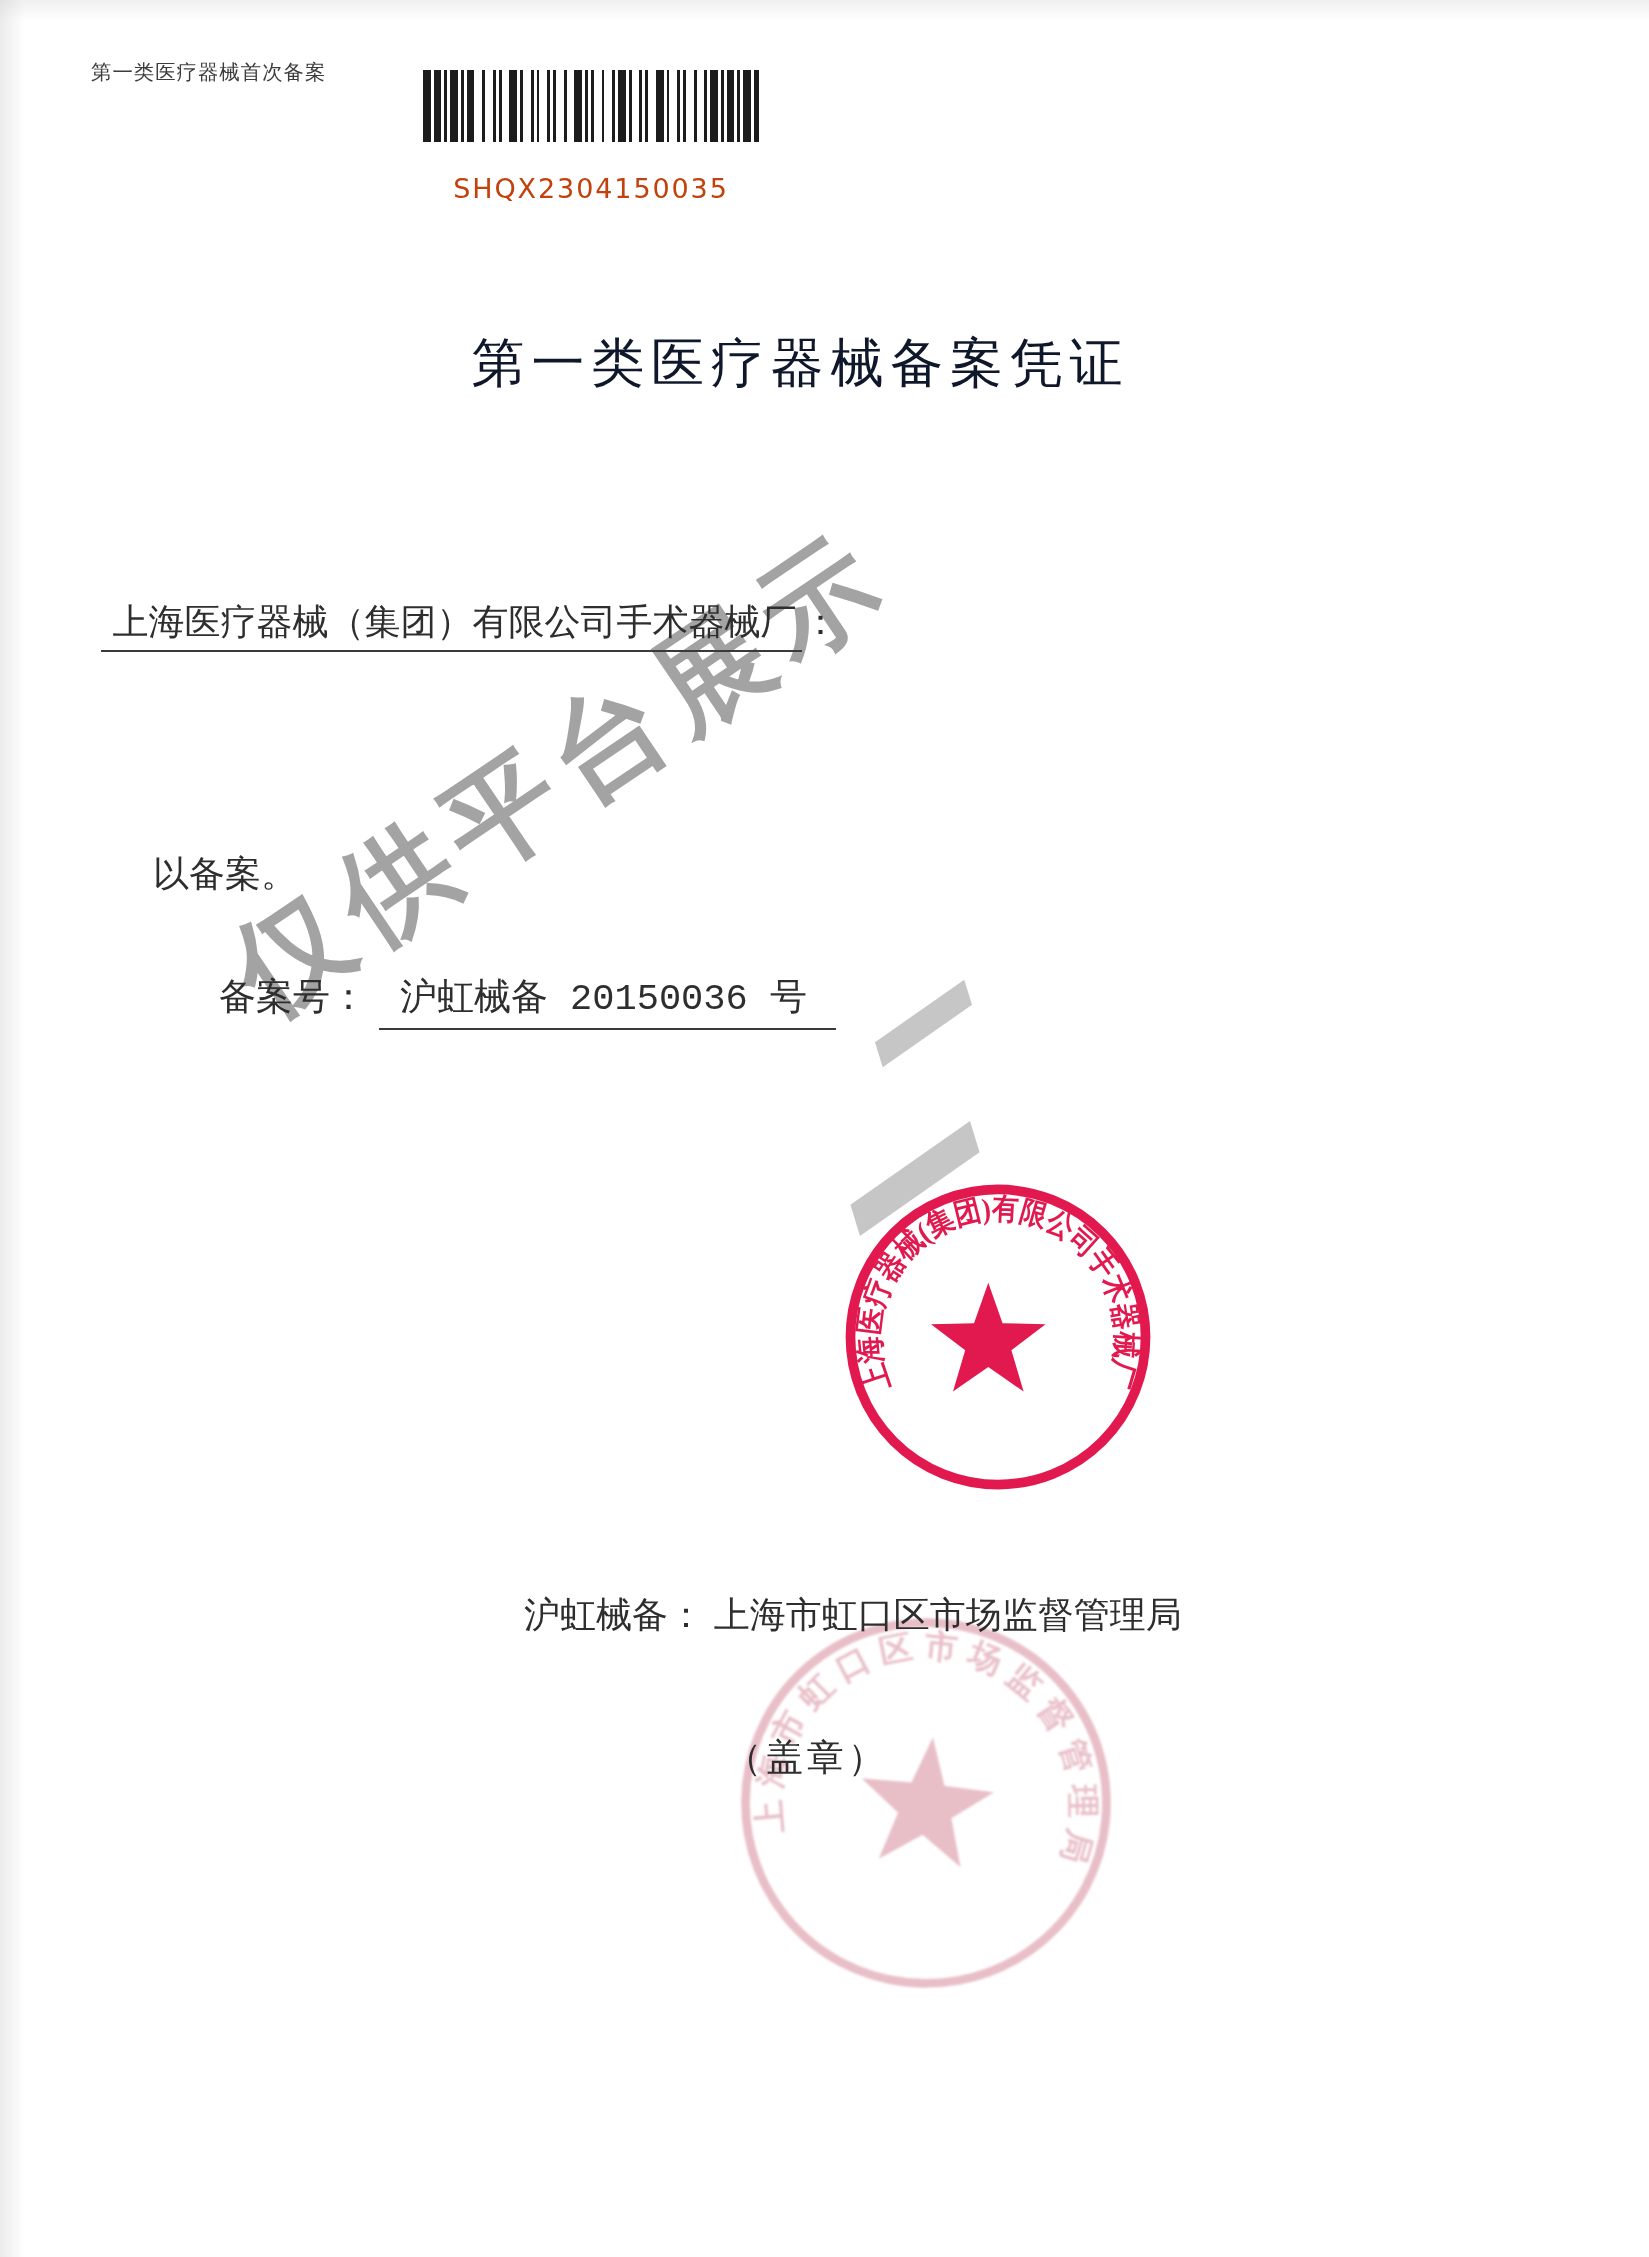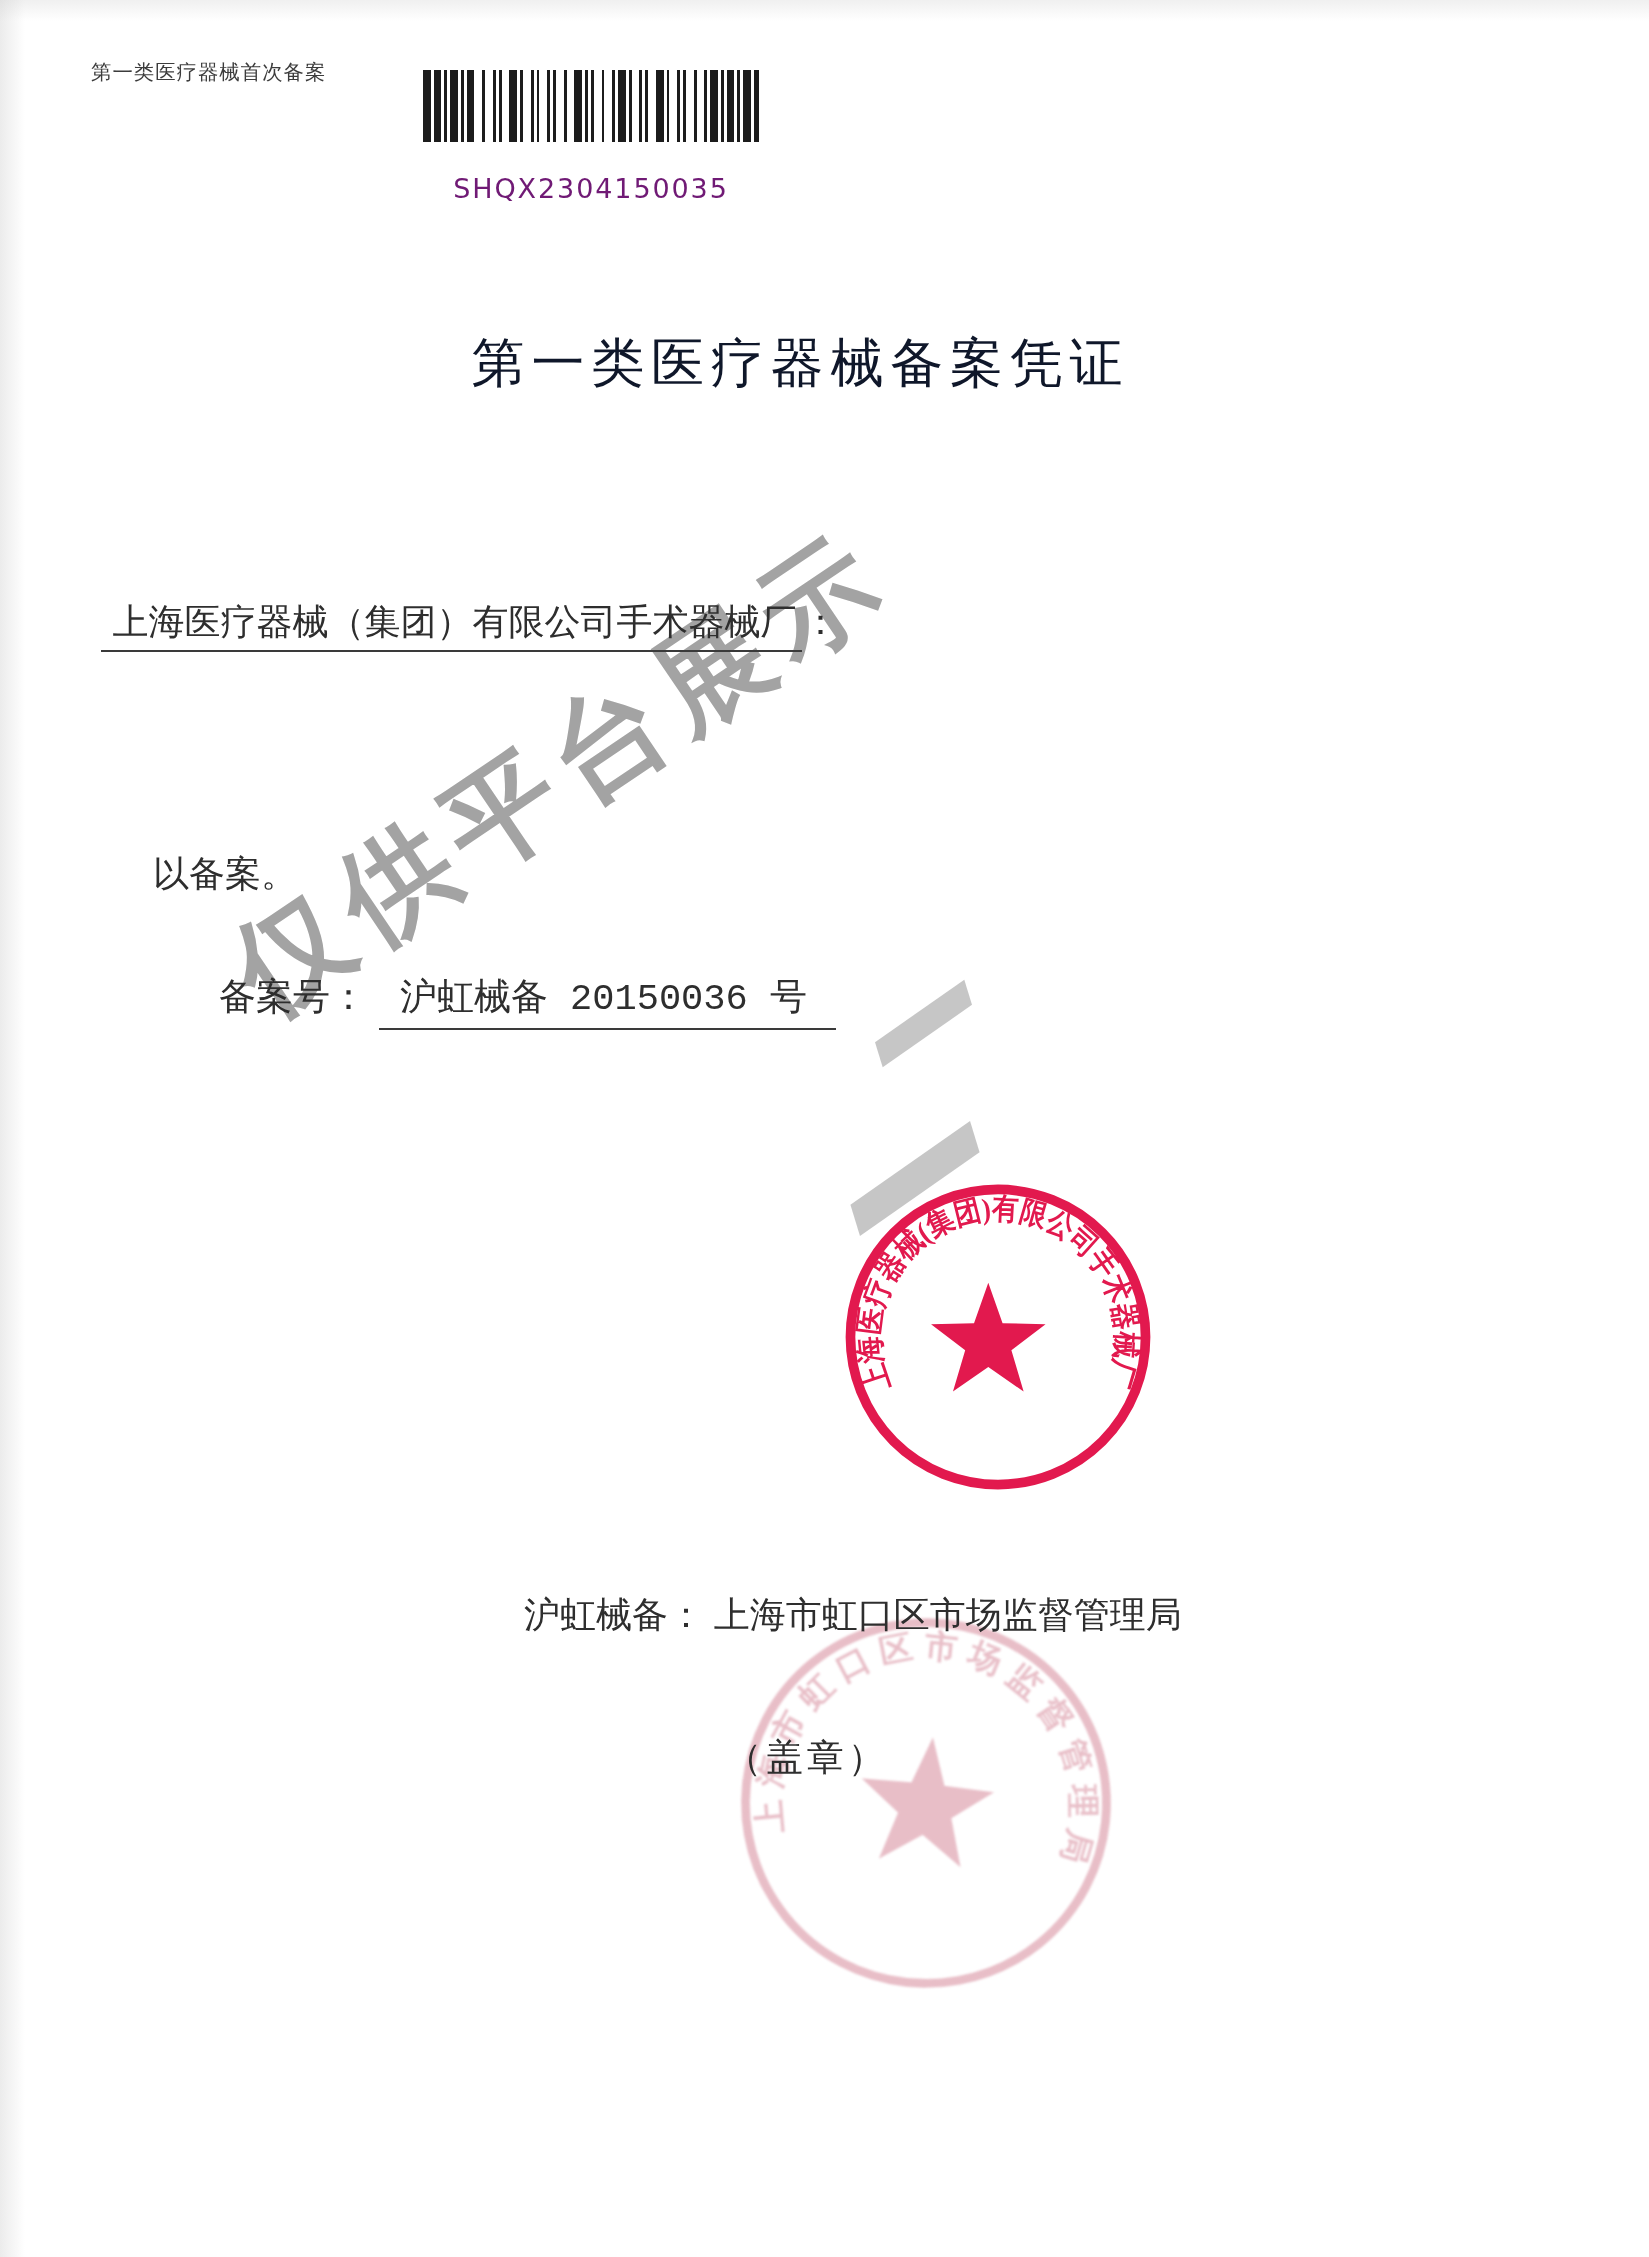--- a/index.html
+++ b/index.html
@@ -11,21 +11,21 @@
     background:linear-gradient(90deg,rgba(190,190,190,.30),rgba(255,255,255,0));z-index:0;}
   .edge-top{position:absolute;left:0;top:0;width:100%;height:21.3px;
     background:linear-gradient(180deg,rgba(200,200,200,.28),rgba(255,255,255,0));z-index:0;}
 
   .corner-label{position:absolute;left:91px;top:58px;font-size:20.4px;letter-spacing:1px;color:#3c3c3c;z-index:4;}
 
   .barcode{position:absolute;left:423px;top:70px;width:336px;height:72px;display:flex;overflow:hidden;z-index:4;}
   .barcode .bar{height:100%;flex:0 0 auto;}
 
   .barcode-value{position:absolute;left:423px;top:173px;width:336px;text-align:center;
-    font-family:"DejaVu Sans","Liberation Sans",sans-serif;font-size:27px;color:#701a75;letter-spacing:1.9px;z-index:4;}
+    font-family:"DejaVu Sans","Liberation Sans",sans-serif;font-size:27px;color:#c2410c;letter-spacing:1.9px;z-index:4;}
 
   .title{position:absolute;left:0;top:328px;width:1601px;text-align:center;
     font-size:53px;letter-spacing:6.8px;color:#0f172a;z-index:4;white-space:nowrap;}
 
   .salutation{position:absolute;left:101px;top:598px;font-size:36px;z-index:4;white-space:nowrap;}
   .u-line{border-bottom:2.9px solid #3a3a3a;}
   .salutation .u-line{padding:0 5.8px 7.8px 11.6px;}
 
   .body-line1{position:absolute;left:208px;top:726px;font-size:36px;z-index:4;white-space:nowrap;}
   .device-underline{border-bottom:2.9px solid #3a3a3a;padding:0 50px 5.8px 39px;margin-left:5.8px;}

